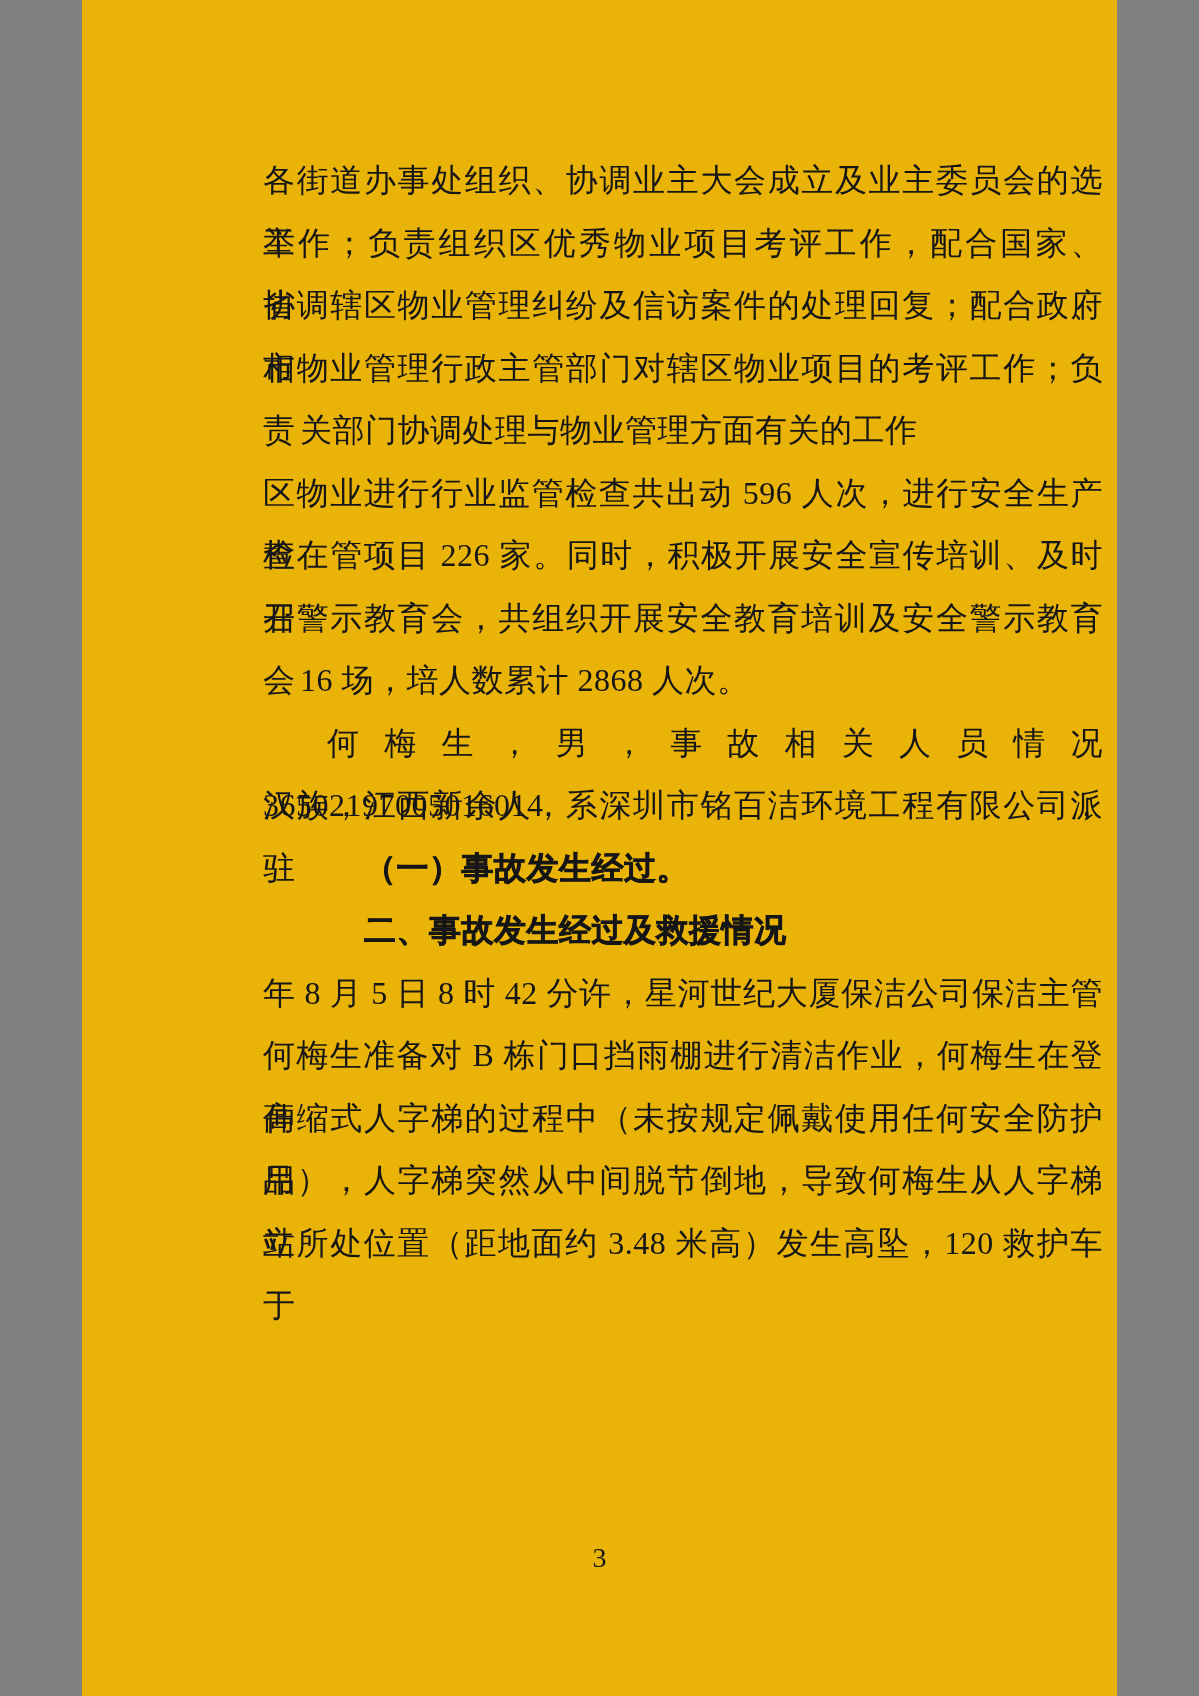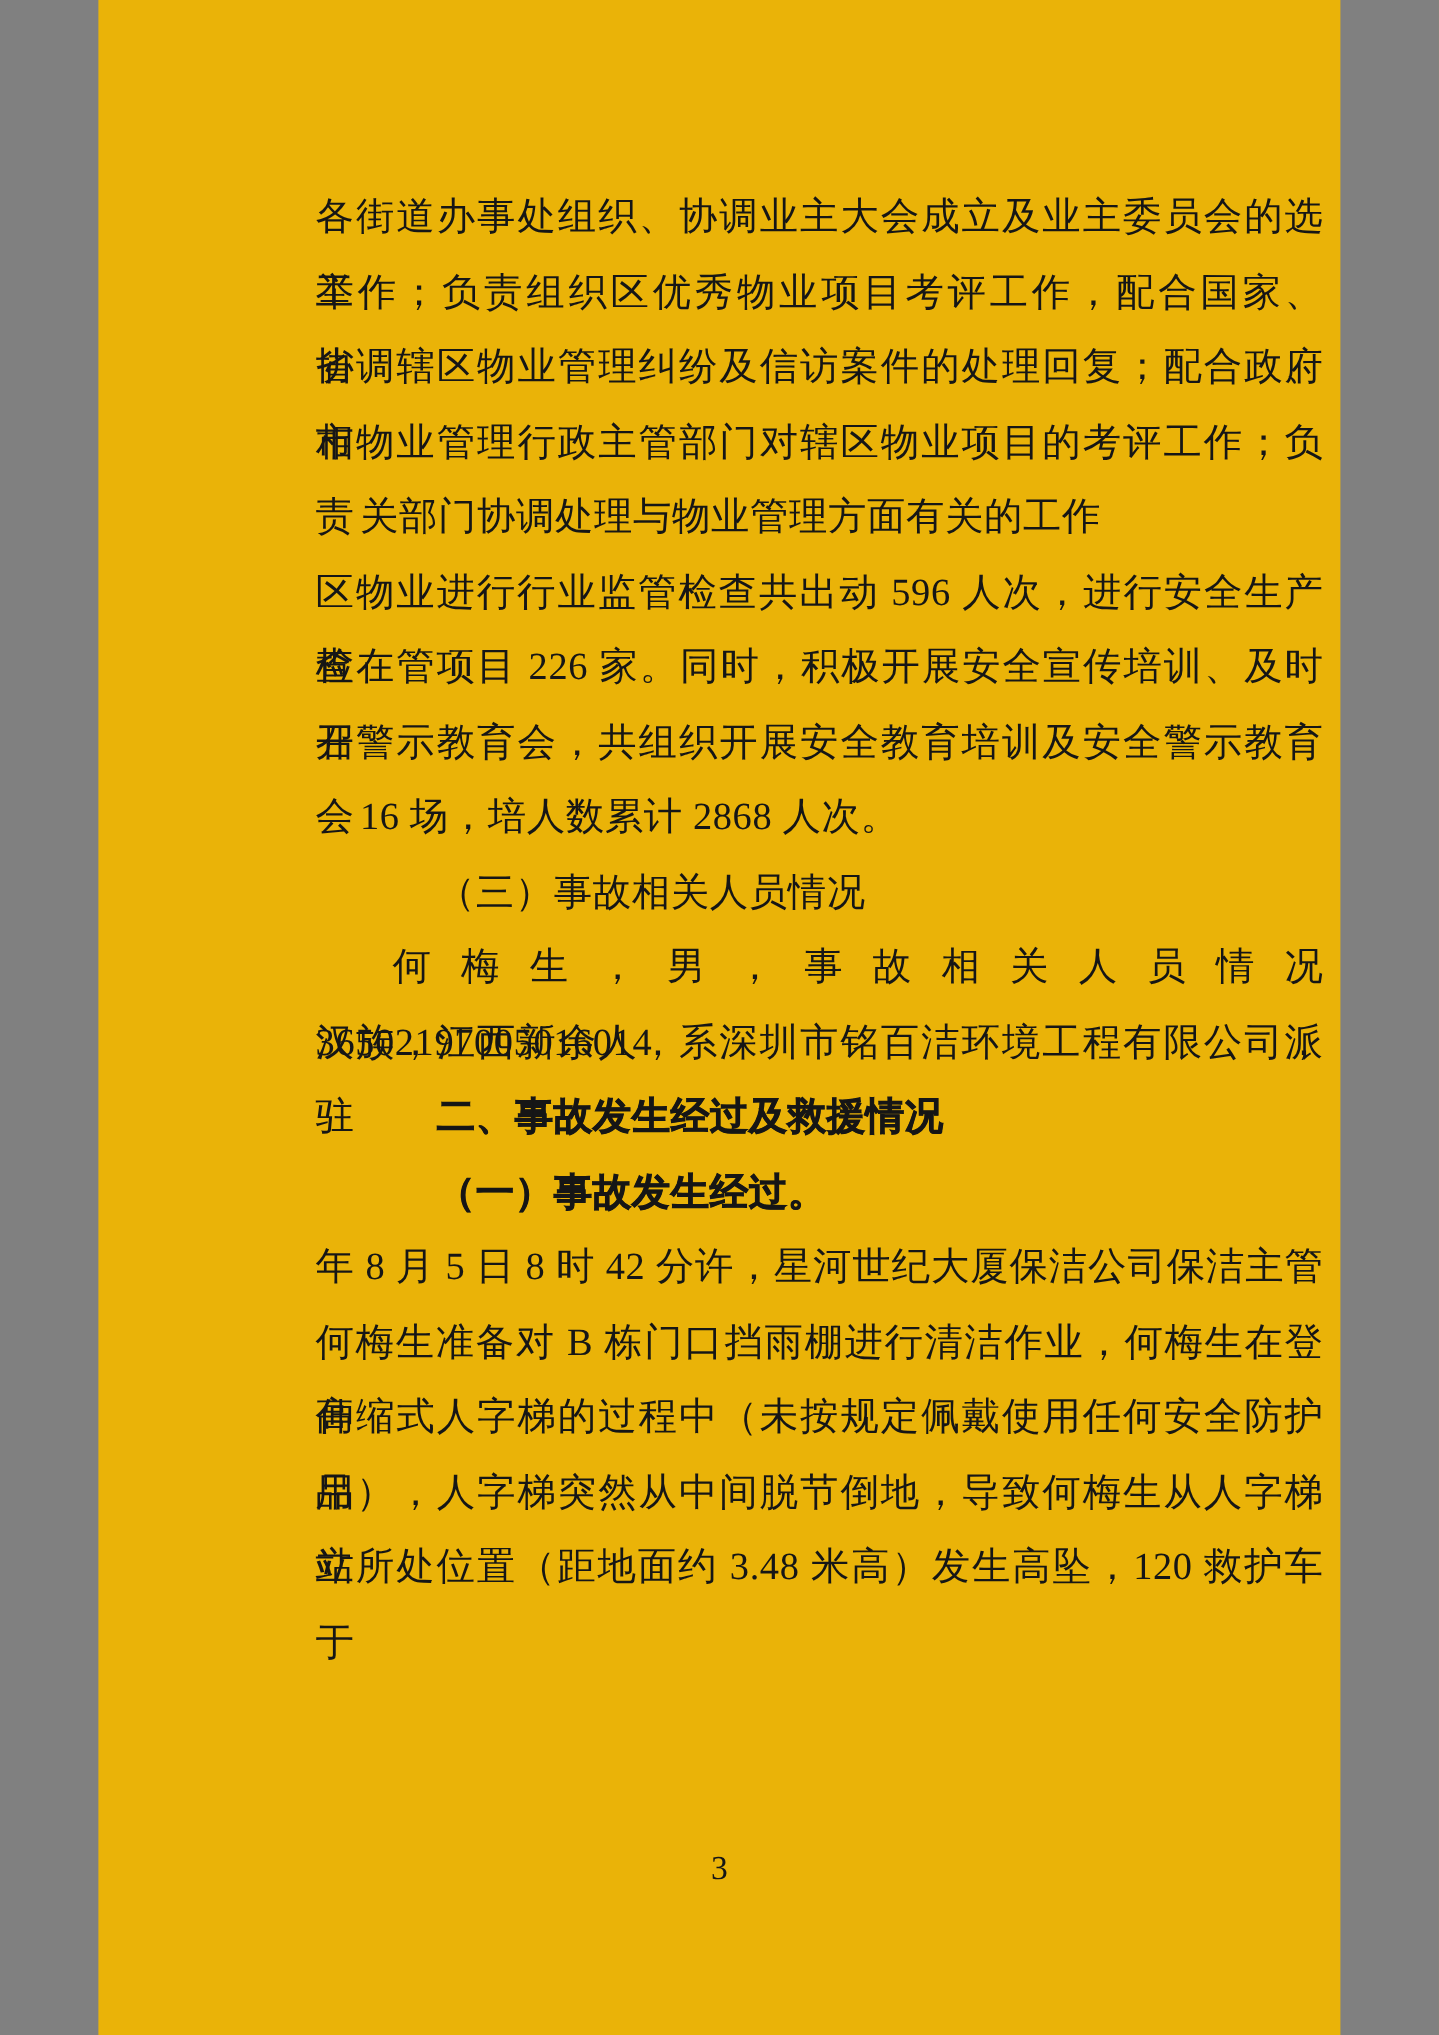--- a/index.html
+++ b/index.html
@@ -63,25 +63,24 @@
   <div class="doc-body">
       <div class="line">各街道办事处组织、协调业主大会成立及业主委员会的选举</div>
       <div class="line">工作；负责组织区优秀物业项目考评工作，配合国家、省、</div>
       <div class="line">协调辖区物业管理纠纷及信访案件的处理回复；配合政府相</div>
       <div class="line">市物业管理行政主管部门对辖区物业项目的考评工作；负责</div>
       <div class="line last">关部门协调处理与物业管理方面有关的工作</div>
       <div class="line">区物业进行行业监管检查共出动 596 人次，进行安全生产检</div>
       <div class="line">查在管项目 226 家。同时，积极开展安全宣传培训、及时召</div>
       <div class="line">开警示教育会，共组织开展安全教育培训及安全警示教育会</div>
       <div class="line last">16 场，培人数累计 2868 人次。</div>
-      <div class="line indent last">（三）事故相关人员情况</div>
       <div class="line indent">何梅生，男，事故相关人员情况 36502197005016014，</div>
       <div class="line">汉族，江西新余人，系深圳市铭百洁环境工程有限公司派驻</div>
+      <div class="line indent bold last">（一）事故发生经过。</div>
       <div class="line indent bold last">二、事故发生经过及救援情况</div>
-      <div class="line indent bold last">（一）事故发生经过。</div>
       <div class="line">年 8 月 5 日 8 时 42 分许，星河世纪大厦保洁公司保洁主管</div>
       <div class="line">何梅生准备对 B 栋门口挡雨棚进行清洁作业，何梅生在登高</div>
       <div class="line">伸缩式人字梯的过程中（未按规定佩戴使用任何安全防护用</div>
       <div class="line">品），人字梯突然从中间脱节倒地，导致何梅生从人字梯站</div>
       <div class="line">立所处位置（距地面约 3.48 米高）发生高坠，120 救护车于</div>
     </div>
   <div class="page-number">3</div>
 </div>
 
 </body></html>

